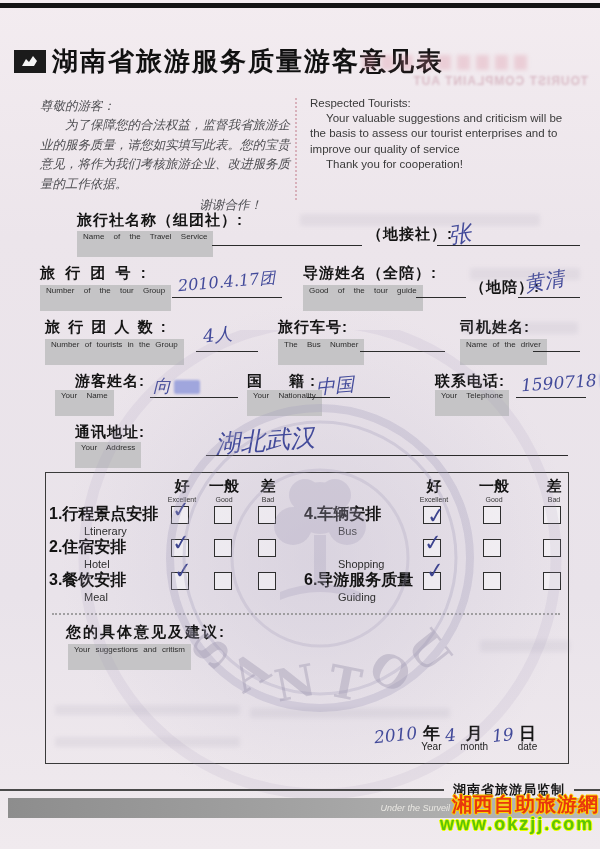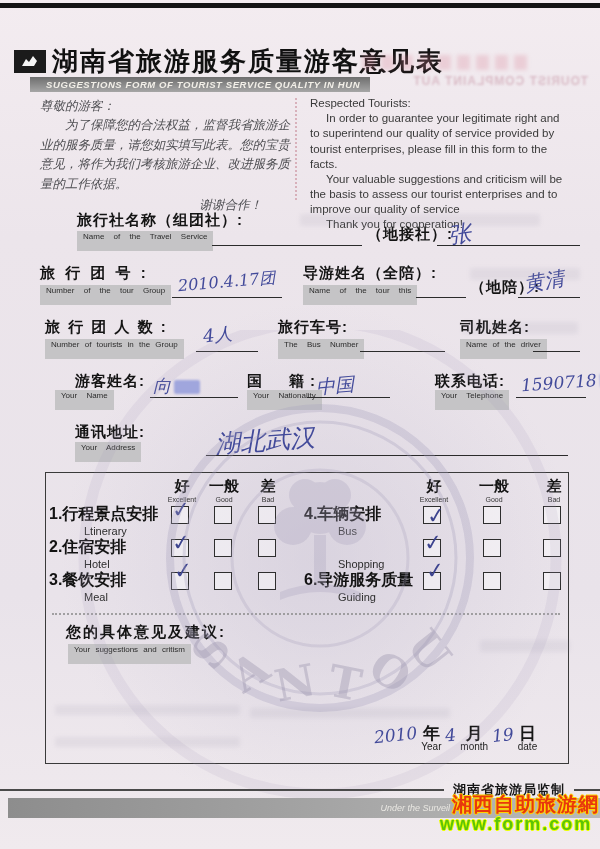--- a/index.html
+++ b/index.html
@@ -24,21 +24,21 @@
   .intro-cn{position:absolute;left:8px;top:0;width:250px;font-family:"DejaVu Serif",serif;font-style:italic;
     color:#4e4e52;font-size:12.5px;line-height:1.55;}
   .intro-cn p{margin:0;}
   .intro-cn .ind{text-indent:2em;}
   .intro-cn .thanks{text-align:right;padding-right:28px;margin-top:2px;}
   .intro-div{position:absolute;left:263px;top:2px;height:102px;border-left:2px dotted #cf9aa6;opacity:.7;}
   .intro-en{position:absolute;left:278px;top:0;width:262px;color:#3a3a3a;font-size:11.5px;line-height:1.32;}
   .intro-en p{margin:0;}
   .intro-en .ind{text-indent:1.4em;}
   .lblcn{position:absolute;font-weight:bold;font-size:15px;letter-spacing:1px;white-space:nowrap;color:#141414;}
-  .chip{position:absolute;background:#c5c4c6;color:#2c2c2c;font-size:8px;line-height:11px;height:20px;
+  .chip{position:absolute;background:#c5c4c6;color:#2c2c2c;font-size:8px;line-height:11px;height:26px;
     padding:0 6px;white-space:nowrap;word-spacing:7px;}
   .uline{position:absolute;height:1.4px;background:#2b2b2b;}
   .hw{position:absolute;font-family:"DejaVu Serif",serif;font-style:italic;color:#424a9a;white-space:nowrap;}
   .censor{display:inline-block;width:26px;height:14px;background:#99a0dc;border-radius:2px;filter:blur(1px);
     vertical-align:-2px;margin-left:3px;opacity:.9;}
   .rate-box{position:absolute;left:45px;top:472px;width:522px;height:290px;border:1.5px solid #3a3a3a;}
   .rhead{position:absolute;text-align:center;font-weight:bold;font-size:15px;line-height:15px;color:#141414;white-space:nowrap;}
   .rhead small{display:block;font-size:7px;font-weight:normal;letter-spacing:0;color:#333;margin-top:-1px;}
   .ritem{position:absolute;font-weight:bold;font-size:16px;white-space:nowrap;color:#131313;}
   .ritem-en{position:absolute;font-size:11px;color:#2d2d2d;white-space:nowrap;}
@@ -71,52 +71,50 @@
 <div class="page">
 
   <div class="topbar"></div>
 
   <div class="logo-box">
     <svg width="22" height="15" viewBox="0 0 22 15">
       <path d="M3 12 L7 5 L10 8 L14 2 L18 7 L15 12 Z" fill="#f4f4f4"></path>
     </svg>
   </div>
   <div class="title">湖南省旅游服务质量游客意见表</div>
-  <div class="subbar">SUGGESTIONS FORM OF TOURIST SERVICE QUALITY IN HUN</div>
   <div class="bleed-cn"></div>
   <div class="bleed-en">TOURIST COMPLAINT AUT</div>
 
   <div class="intro">
     <div class="intro-cn">
       <p>尊敬的游客：</p>
       <p class="ind">为了保障您的合法权益，监督我省旅游企业的服务质量，请您如实填写此表。您的宝贵意见，将作为我们考核旅游企业、改进服务质量的工作依据。</p>
       <p class="thanks">谢谢合作！</p>
     </div>
     <div class="intro-div"></div>
     <div class="intro-en">
       <p>Respected Tourists:</p>
-      <p class="ind">In order to guarantee your legitimate right and to superintend our quality of service provided by tourist enterprises, please fill in this form to the facts.</p>
       <p class="ind">Your valuable suggestions and criticism will be the basis to assess our tourist enterprises and to improve our quality of service</p>
       <p class="ind">Thank you for cooperation!</p>
     </div>
   </div>
 
   <div class="lblcn" style="left:77px;top:211px;">旅行社名称（组团社）:</div>
   <div class="chip" style="left:77px;top:231px;">Name of the Travel Service</div>
   <div class="uline" style="left:212px;top:245px;width:150px;"></div>
   <div class="lblcn" style="left:367px;top:225px;">（地接社）:</div>
   <div class="hw" style="left:448px;top:219px;font-size:23px;transform:rotate(-8deg);">张</div>
   <div class="uline" style="left:437px;top:245px;width:143px;"></div>
 
   <div class="lblcn" style="left:40px;top:264px;letter-spacing:3px;">旅 行 团 号 :</div>
   <div class="chip" style="left:40px;top:285px;">Number of the tour Group</div>
   <div class="hw" style="left:178px;top:272px;font-size:16px;transform:rotate(-5deg);">2010.4.17团</div>
   <div class="uline" style="left:172px;top:297px;width:110px;"></div>
   <div class="lblcn" style="left:303px;top:264px;">导游姓名（全陪）:</div>
-  <div class="chip" style="left:303px;top:285px;">Name of the tour this</div>
+  <div class="chip" style="left:303px;top:285px;">Good of the tour guide</div>
   <div class="uline" style="left:416px;top:297px;width:50px;"></div>
   <div class="lblcn" style="left:470px;top:278px;">（地陪）:</div>
   <div class="hw" style="left:524px;top:268px;font-size:20px;transform:rotate(-10deg);">黄清</div>
   <div class="uline" style="left:518px;top:297px;width:62px;"></div>
 
   <div class="lblcn" style="left:45px;top:318px;letter-spacing:2px;">旅 行 团 人 数 :</div>
   <div class="chip" style="left:45px;top:339px;word-spacing:3px;">Number of tourists in the Group</div>
   <div class="hw" style="left:203px;top:323px;font-size:18px;transform:rotate(-6deg);">4人</div>
   <div class="uline" style="left:196px;top:351px;width:62px;"></div>
   <div class="lblcn" style="left:278px;top:318px;">旅行车号:</div>
@@ -273,15 +271,15 @@
   <div class="ghost" style="left:463px;top:322px;width:115px;height:12px;"></div>
   <div class="ghost" style="left:480px;top:640px;width:90px;height:12px;"></div>
   <div class="ghost" style="left:55px;top:705px;width:185px;height:10px;"></div>
   <div class="ghost" style="left:250px;top:708px;width:200px;height:10px;"></div>
   <div class="ghost" style="left:55px;top:737px;width:185px;height:10px;"></div>
 
   <div class="issuer-line"></div>
   <div class="issuer">湖南省旅游局监制</div>
   <div class="graybar">Under the  Surveil</div>
   <div class="wm1">湘西自助旅游網</div>
-  <div class="wm2">www.form.com</div>
+  <div class="wm2">www.okzjj.com</div>
 
 </div>
 
 </body></html>

